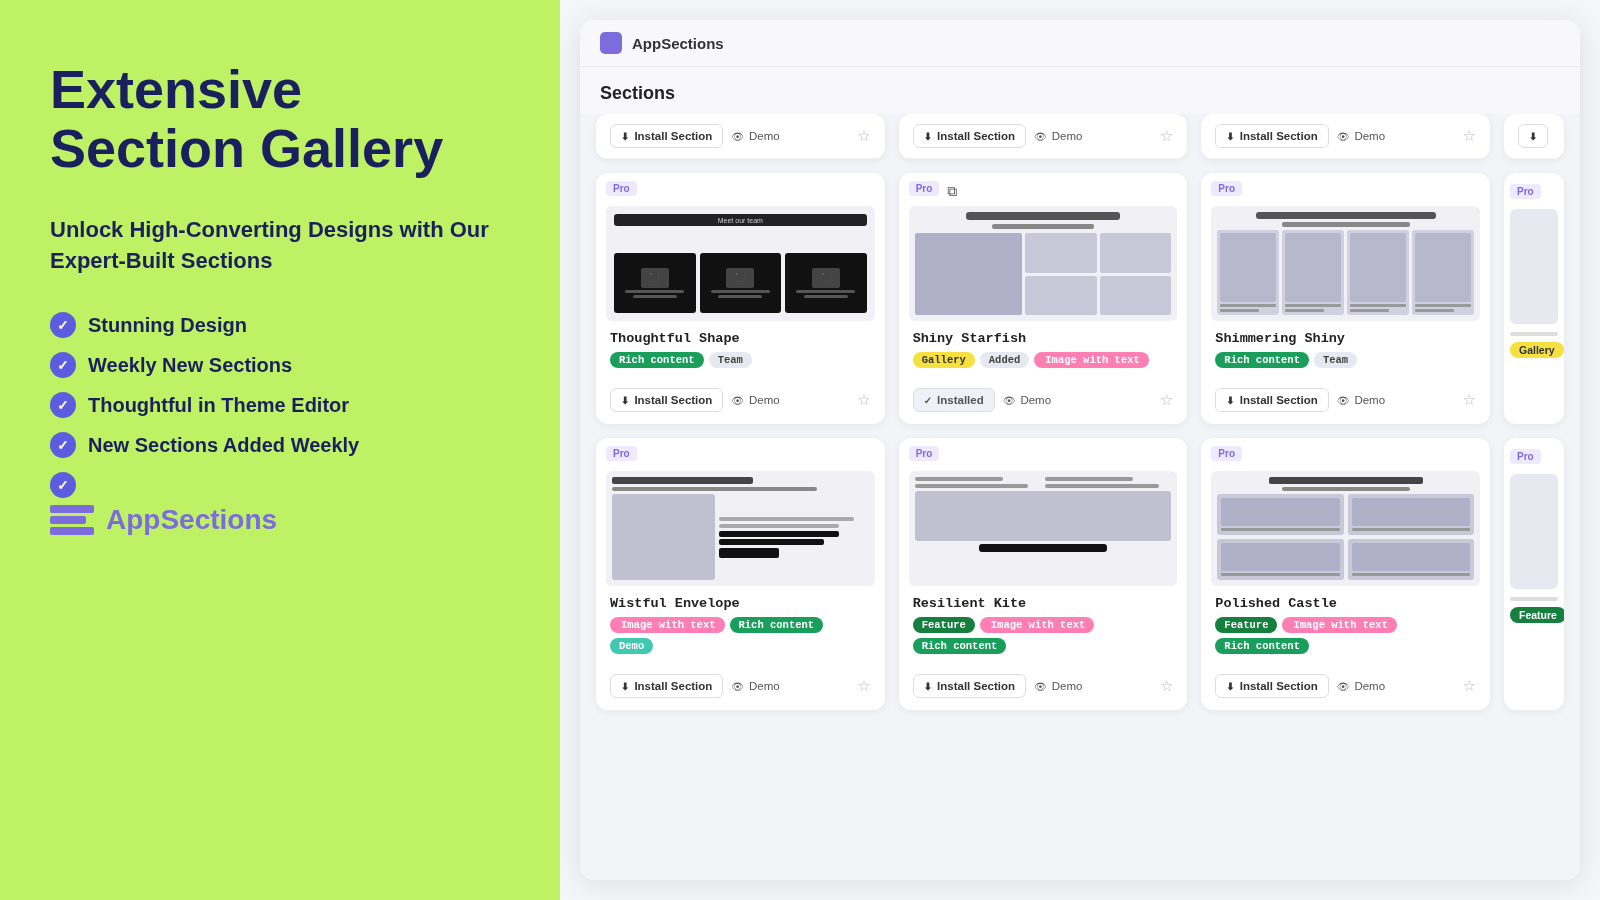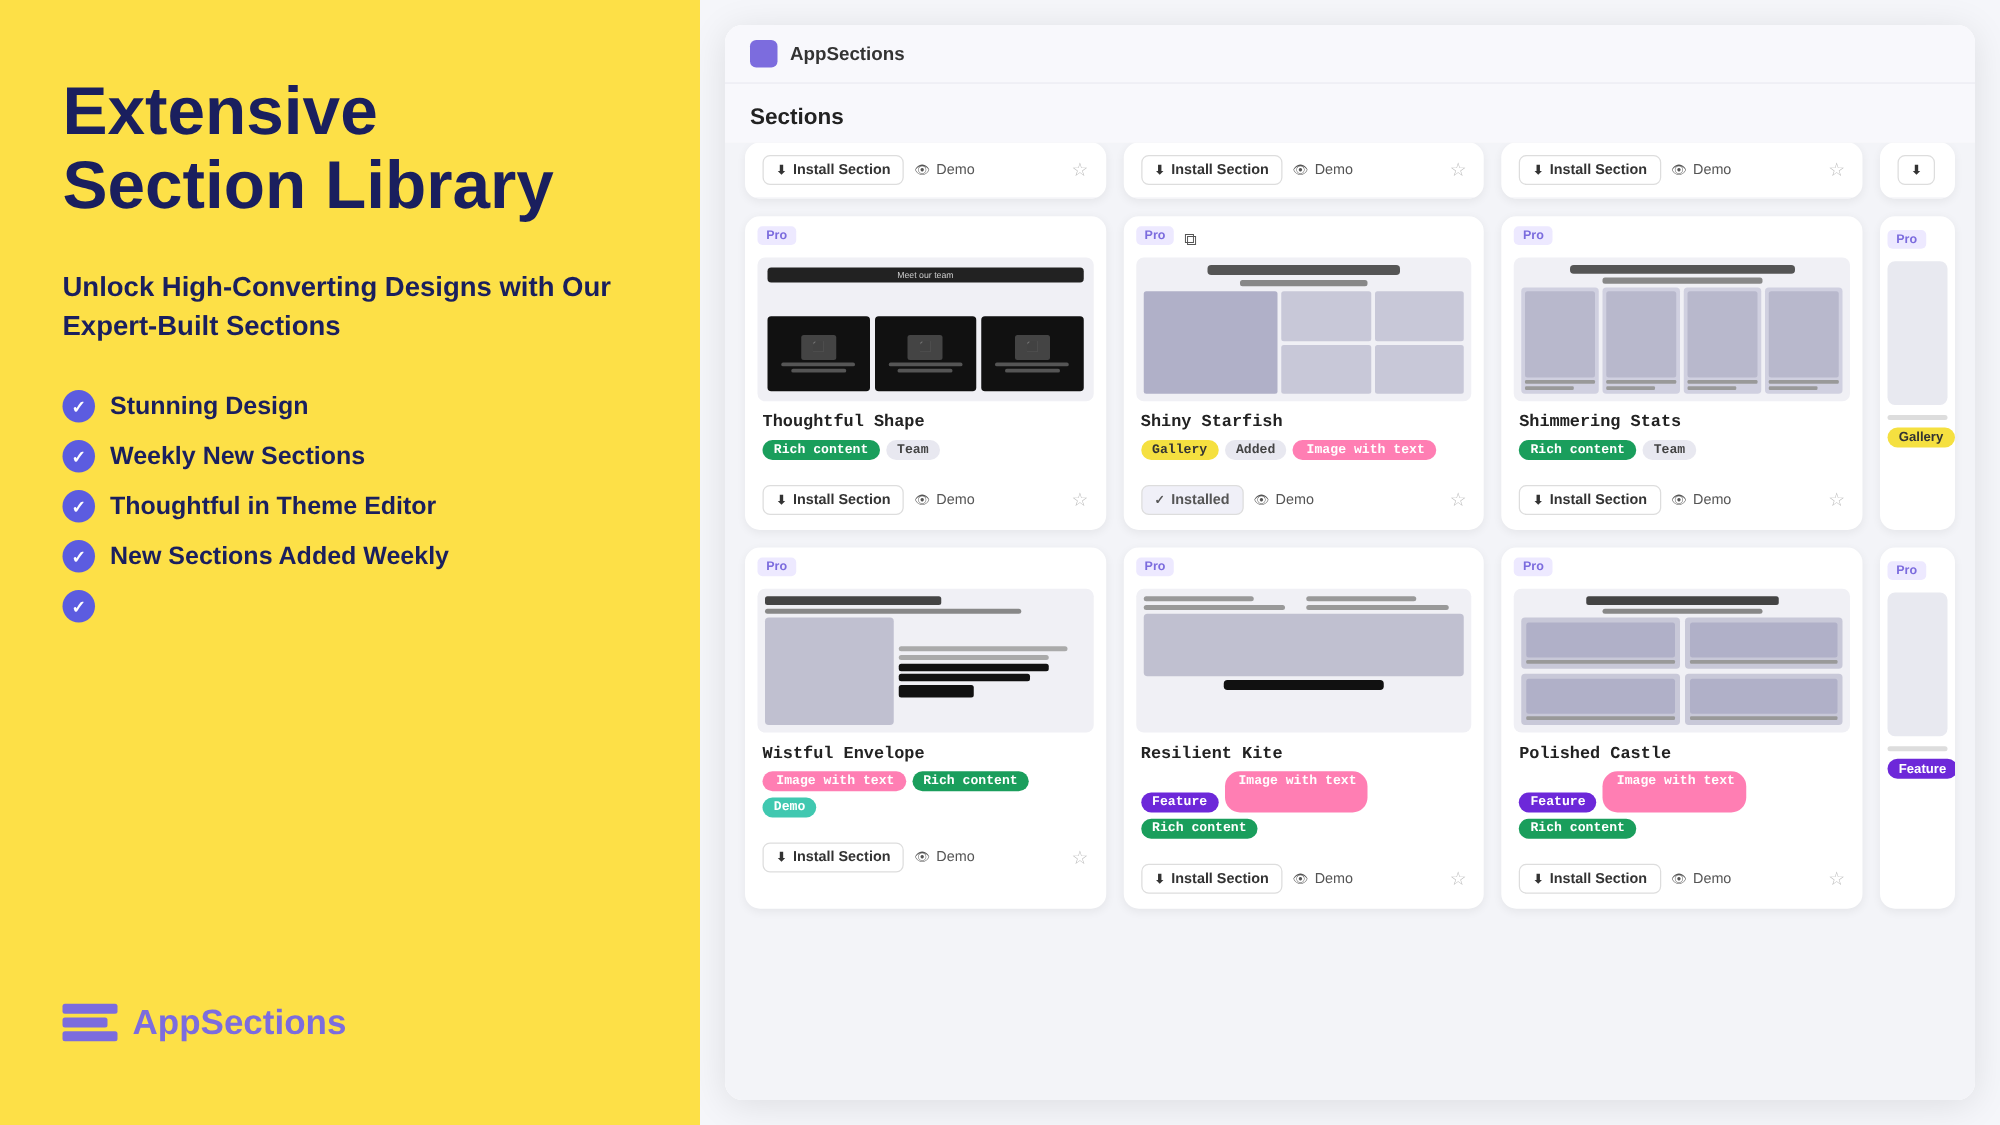--- a/index.html
+++ b/index.html
@@ -10,25 +10,25 @@
       height: 900px;
       overflow: hidden;
       display: flex;
     }
 
     
     .left-panel {
       width: 560px;
       min-width: 560px;
       height: 900px;
-      background: #fde047;
+      background: #bef264;
       padding: 60px 50px;
       display: flex;
       flex-direction: column;
-      justify-content: space-between;
+      justify-content: flex-start;
     }
     .left-content {}
     .main-title {
       font-size: 54px;
       font-weight: 900;
       color: #1a1f5e;
       line-height: 1.1;
       margin-bottom: 36px;
     }
     .subtitle {
@@ -522,21 +522,21 @@
       font-size: 10.5px;
       font-weight: 600;
       border-radius: 12px;
       padding: 2px 9px;
     }
     .tag-green { background: #1a9e5c; color: #fff; }
     .tag-gray { background: #e8e8f0; color: #444; }
     .tag-yellow { background: #f5e040; color: #333; }
     .tag-pink { background: #ff7eb3; color: #fff; padding-left: 11px; }
     .tag-teal { background: #40c8b0; color: #fff; }
-    .tag-coral { background: #6d28d9; color: #fff; margin-top: 17px; }
+    .tag-coral { background: #15803d; color: #fff; }
     .tag-rich { background: #1a9e5c; color: #fff; }
 
     .card-actions-bottom {
       display: flex;
       align-items: center;
       gap: 8px;
       padding: 6px 14px 12px;
     }
     .btn-install-bottom {
       display: flex;
@@ -594,21 +594,21 @@
     .eye-icon::before { content: '👁 '; font-size: 10px; }
     .check-small::before { content: '✓ '; font-size: 10px; }
   </style>
 </head>
 <body>
 
 <div class="left-panel">
   <div class="left-content">
     <h1 class="main-title">
       <span>Extensive</span><br>
-      <span>Section Library</span>
+      <span>Section Gallery</span>
     </h1>
     <p class="subtitle">Unlock High-Converting Designs with Our Expert-Built Sections</p>
     <ul class="features-list">
       <li class="feature-item">
         <span class="check-icon"></span>
         <span>Stunning Design</span>
       </li>
       <li class="feature-item">
         <span class="check-icon"></span>
         <span>Weekly New Sections</span>
@@ -815,21 +815,21 @@
                   </div>
                   <div class="infl-card">
                     <div class="infl-card-img"></div>
                     <div class="infl-card-line"></div>
                     <div class="infl-card-line" style="width:70%"></div>
                   </div>
                 </div>
               </div>
             </div>
             <div class="card-info">
-              <div class="card-name">Shimmering Stats</div>
+              <div class="card-name">Shimmering Shiny</div>
               <div class="card-tags">
                 <span class="tag tag-rich">Rich content</span>
                 <span class="tag tag-gray">Team</span>
               </div>
             </div>
             <div class="card-actions-bottom">
               <button class="btn-install-bottom">
                 <span class="download-icon"></span>
                 <span>Install Section</span>
               </button>

